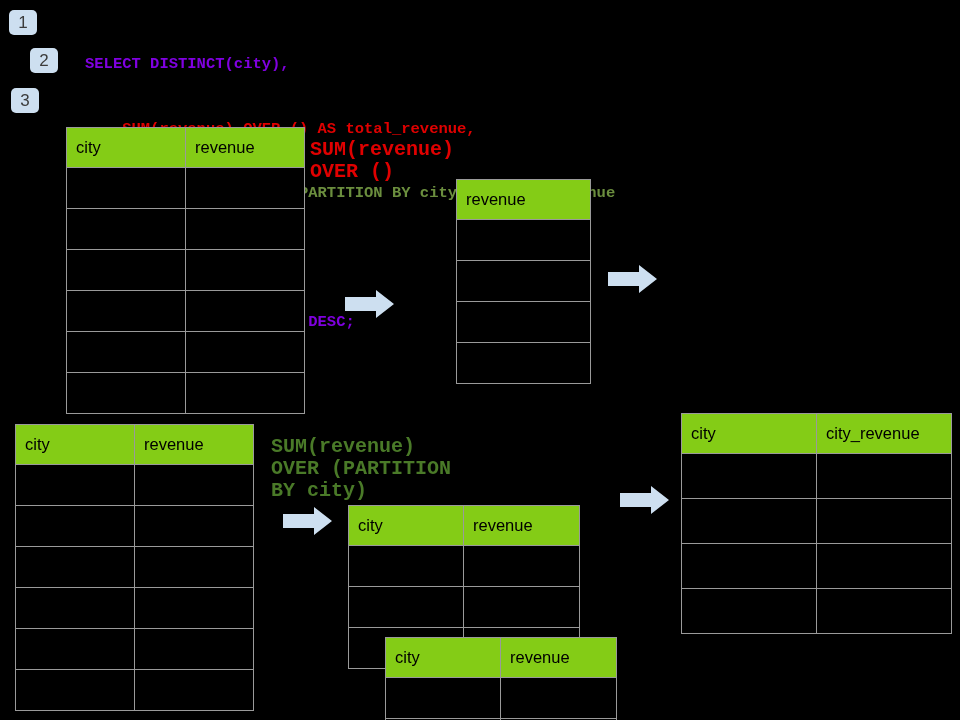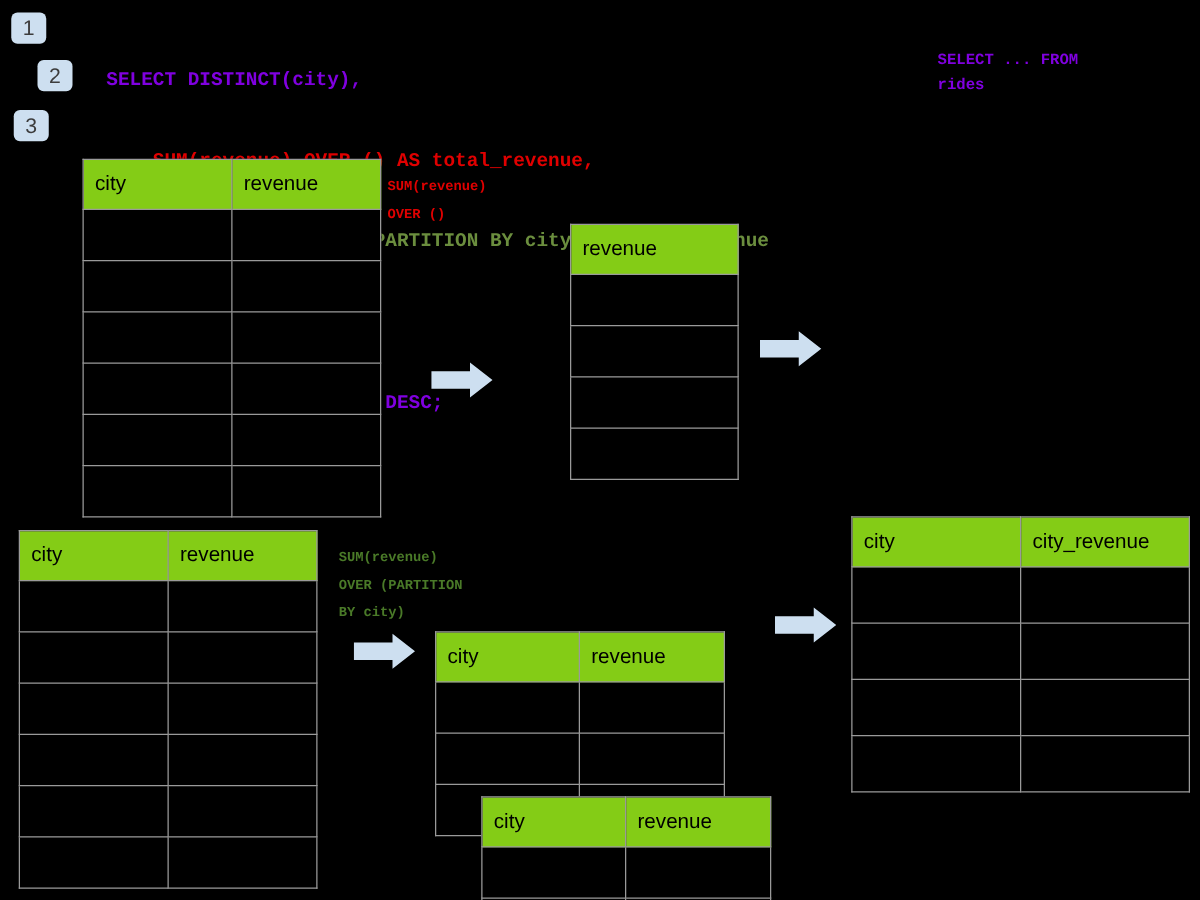--- a/index.html
+++ b/index.html
@@ -59,21 +59,21 @@
     line-height: 20px;
     left: 750px;
     top: 38px;
     color: #8000e0;
   }
 
   
   .annot {
     position: absolute;
     font-family: "Liberation Mono", monospace;
-    font-size: 11px;
+    font-size: 20px;
     font-weight: bold;
     white-space: pre;
     line-height: 22px;
   }
   .annot-red   { color: #e00000; left: 310px; top: 139px; }
   .annot-green { color: #4a7a28; left: 271px; top: 436px; }
 
   
   .tbl {
     position: absolute;
@@ -118,22 +118,20 @@
   </div>
 
   <div class="code code-main">
     <div class="c-purple">SELECT DISTINCT(city),</div>
     <div class="c-red">    SUM(revenue) OVER () AS total_revenue,</div>
     <div class="c-green">    SUM(revenue) OVER (PARTITION BY city) as city_revenue</div>
     <div class="c-purple">  FROM rides</div>
     <div class="c-purple">  ORDER by city_revenue DESC;</div>
   </div>
 
-  <div class="code-side">SELECT ... FROM
-rides</div>
 
   <div class="annot annot-red">SUM(revenue)
 OVER ()</div>
   <div class="annot annot-green">SUM(revenue)
 OVER (PARTITION
 BY city)</div>
 
   <table class="tbl" style="left:66px; top:127px; width:238px;">
     <colgroup>
         <col style="width:119px">

